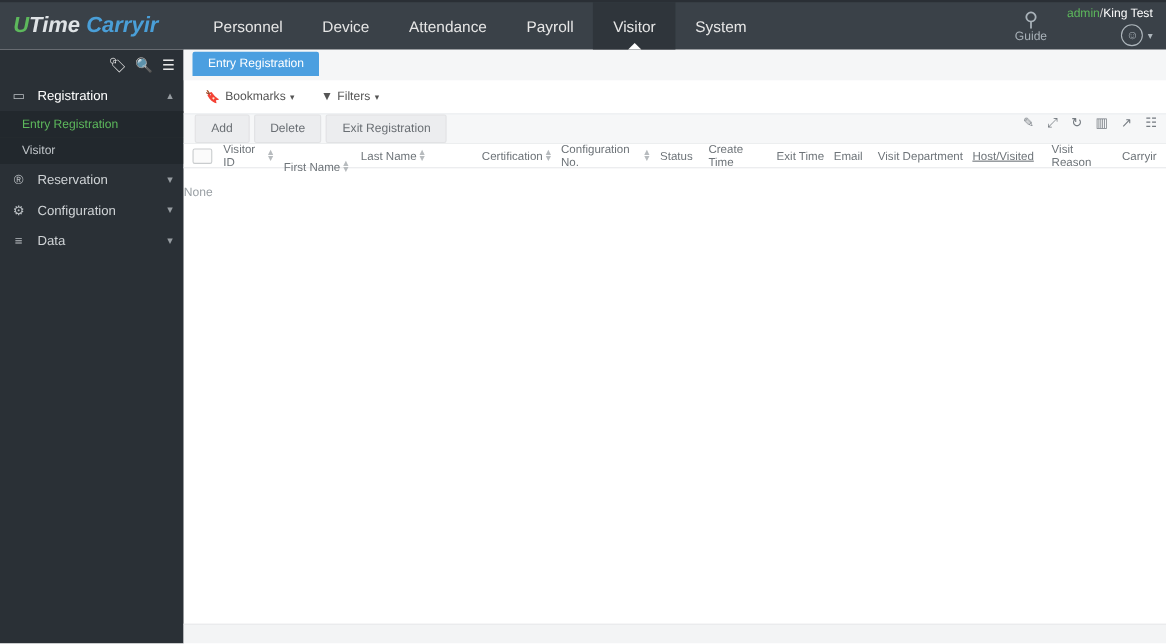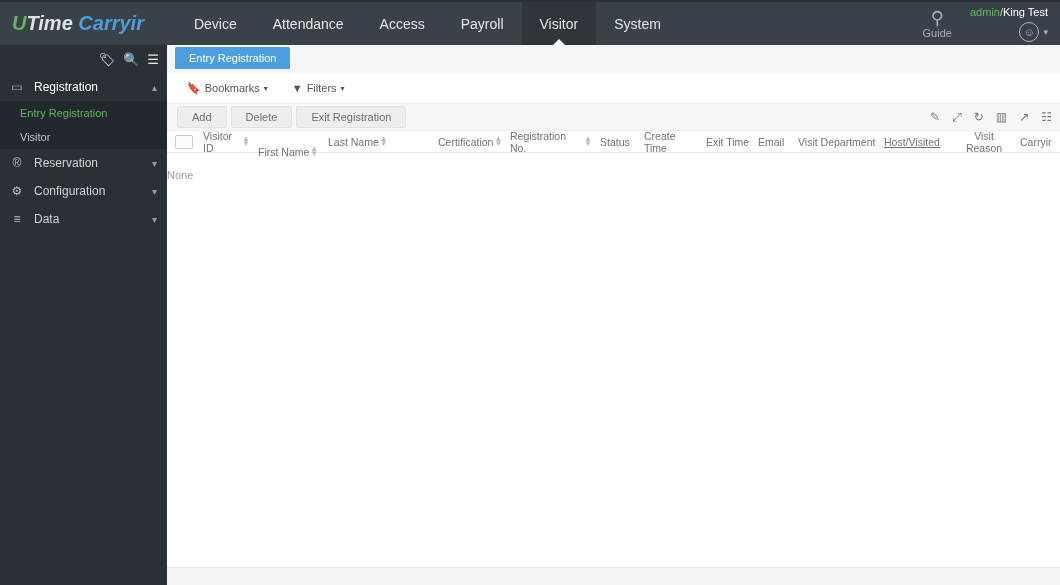--- a/index.html
+++ b/index.html
@@ -157,21 +157,20 @@
     }
     .toolbar-row .item {
       display:flex; align-items:center; gap:4px; cursor:pointer;
     }
     .action-row {
       height: 28px;
       background:#f6f7f8;
       border-top:1px solid #eceeef;
       border-bottom:1px solid #eceeef;
       display:flex;
-      align-items:center;
       padding: 0 8px;
     }
     .act-btn {
       background:#ecedef;
       border:1px solid #e1e2e4;
       color:#6a6f74;
       font-size:11px;
       padding: 4px 14px;
       margin: 0 2px;
       cursor:pointer;
@@ -220,23 +219,23 @@
     .side-ico { width:14px; display:inline-block; text-align:center; color:#b9bec2; font-size:12px; }
   </style>
 </head>
 <body>
 
 <div class="topbar">
   <div class="logo">
     <span class="logo-u">U</span><span class="logo-time">Time</span> <span class="logo-master">Carryir</span>
   </div>
   <div class="topnav" id="topnav">
+      <div class="topnav-item">Personnel</div>
       <div class="topnav-item">Device</div>
       <div class="topnav-item">Attendance</div>
-      <div class="topnav-item">Access</div>
       <div class="topnav-item">Payroll</div>
       <div class="topnav-item active">Visitor</div>
       <div class="topnav-item">System</div>
     </div>
   <div class="top-right">
     <div class="guide">
       <span class="guide-icon">⚲</span>
       <span>Guide</span>
     </div>
     <div style="display:flex;flex-direction:column;align-items:flex-end;gap:4px;">
@@ -338,21 +337,21 @@
             </span>
           </div>
           <div class="th" style="width: 72px; margin-left: 42px;">
             <span>Certification</span>
             <span class="sort">
               <span>▲</span>
               <span>▼</span>
             </span>
           </div>
           <div class="th" style="width: 90px;">
-            <span>Registration No.</span>
+            <span>Configuration No.</span>
             <span class="sort">
               <span>▲</span>
               <span>▼</span>
             </span>
           </div>
           <div class="th" style="width: 44px;">
             <span>Status</span>
           </div>
           <div class="th" style="width: 62px;">
             <span>Create Time</span>
@@ -362,21 +361,21 @@
           </div>
           <div class="th" style="width: 40px;">
             <span>Email</span>
           </div>
           <div class="th" style="width: 86px;">
             <span>Visit Department</span>
           </div>
           <div class="th" style="width: 72px; text-decoration: underline;">
             <span>Host/Visited</span>
           </div>
-          <div class="th" style="width: 64px; text-align: center;">
+          <div class="th" style="width: 64px;">
             <span>Visit Reason</span>
           </div>
           <div class="th" style="width: 38px;">
             <span>Carryir</span>
           </div>
         </div>
     </div>
     <div class="table-body">
       <span>None</span>
     </div>

